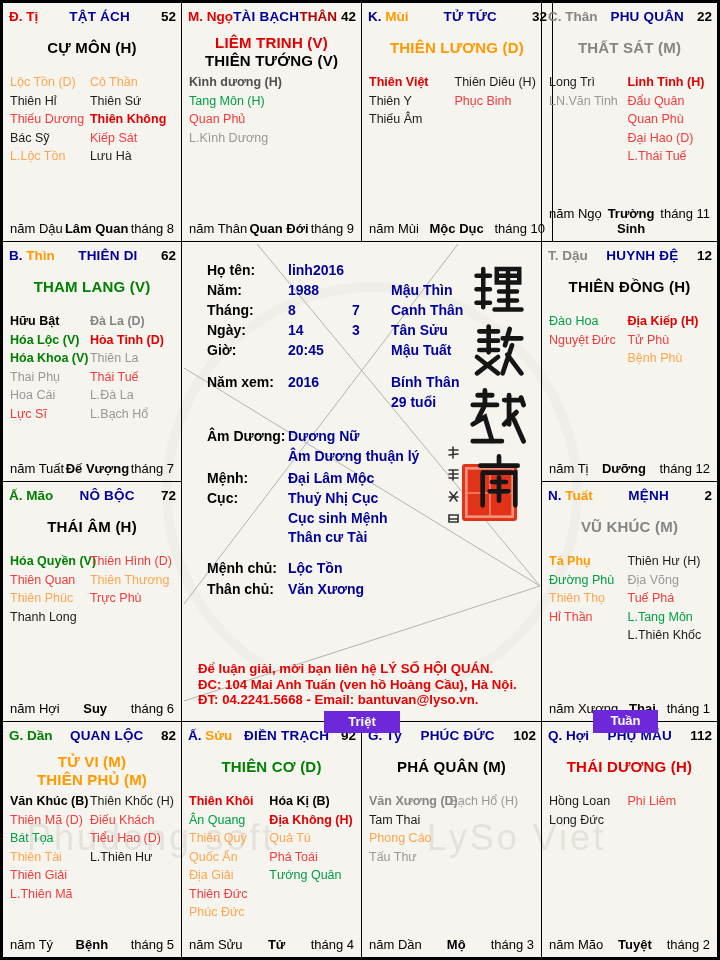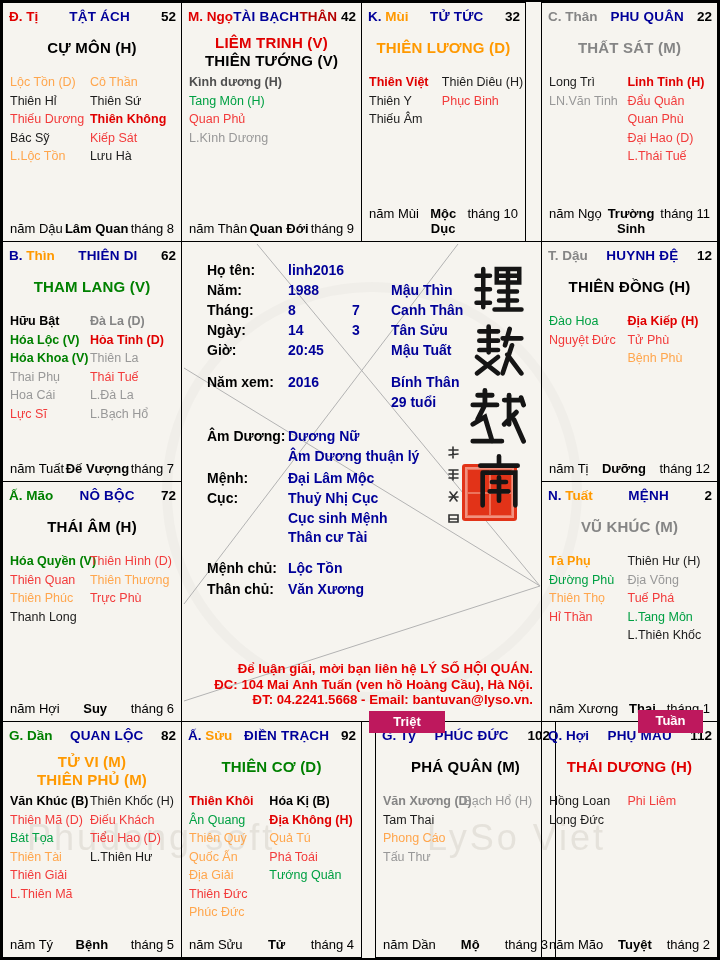--- a/index.html
+++ b/index.html
@@ -22,28 +22,28 @@
   .fs{flex:1;text-align:center;font-weight:bold;}
   
   .s-k{color:#1c1c1c;} .s-kb{color:#000;font-weight:bold;}
   .s-r{color:#f23b3b;} .s-rb{color:#e00000;font-weight:bold;}
   .s-o{color:#ffa64d;} .s-ob{color:#ff9900;font-weight:bold;}
   .s-g{color:#00a043;} .s-gb{color:#008000;font-weight:bold;}
   .s-gy{color:#989898;} .s-gyb{color:#858585;font-weight:bold;}
   .s-gd{color:#4f4f4f;font-weight:bold;} .s-nb{color:#000099;font-weight:bold;}
   .s-mr{color:#b40000;font-weight:bold;}
   
-  #center{background:transparent;text-align:right;}
+  #center{background:transparent;}
   .crow{position:absolute;height:20px;font-size:14px;font-weight:bold;white-space:nowrap;}
   .clabel{position:absolute;left:25px;color:#000;}
   .cva{position:absolute;left:106px;color:#000099;}
   .cvb{position:absolute;left:170px;color:#000099;}
   .cvc{position:absolute;left:209px;color:#000099;}
   .contact{position:absolute;left:16px;top:419px;width:335px;color:#e60000;font-weight:bold;font-size:13.2px;line-height:15.6px;z-index:3;}
-  .badge{position:absolute;background:#be185d;color:#fff;font-weight:bold;font-size:13px;text-align:center;line-height:22px;z-index:6;margin-left:45px;}
+  .badge{position:absolute;background:#6d28d9;color:#fff;font-weight:bold;font-size:13px;text-align:center;line-height:22px;z-index:6;}
   #lines{position:absolute;left:0;top:0;z-index:0;pointer-events:none;}
   
   .calli{position:absolute;z-index:2;}
   .seal{position:absolute;left:460px;top:462px;width:55px;height:57px;background:#e23318;border-radius:3px;z-index:1;}
   .seal-inner{position:absolute;inset:3px;border:2px solid rgba(255,240,230,0.5);}
   .seal-glyphs{position:absolute;inset:5px;display:flex;flex-wrap:wrap;}
   .seal-glyphs span{width:50%;height:50%;box-sizing:border-box;border:1px solid rgba(255,235,220,0.35);}
   .mini-col{position:absolute;left:445px;top:444px;z-index:2;display:flex;flex-direction:column;gap:9px;}
 </style>
 </head>
@@ -110,21 +110,21 @@
           <div class="st s-r">Quan Phủ</div>
           <div class="st s-gy">L.Kình Dương</div>
         </div>
       </div>
       <div class="cell-footer">
         <span class="fy">năm Thân</span>
         <span class="fs">Quan Đới</span>
         <span class="fm">tháng 9</span>
       </div>
     </div>
-  <div class="cell" style="left:359px;top:0;width:165px;height:240px;">
+  <div class="cell" style="left:359px;top:0;width:192px;height:240px;">
       <div class="cell-header">
         <span class="canchi"><span class="s-nb">K. </span><span class="s-ob">Mùi</span></span>
         <span class="palace">TỬ TỨC</span>
         <span class="num">32</span>
       </div>
       <div class="main" style="top: 36px;">
         <div class="s-ob">THIÊN LƯƠNG (D)</div>
       </div>
       <div class="cols">
         <div class="colL">
@@ -346,21 +346,21 @@
           <div class="st s-r">Phá Toái</div>
           <div class="st s-g">Tướng Quân</div>
         </div>
       </div>
       <div class="cell-footer">
         <span class="fy">năm Sửu</span>
         <span class="fs">Tử</span>
         <span class="fm">tháng 4</span>
       </div>
     </div>
-  <div class="cell" style="left:359px;top:719px;width:181px;height:237px;margin-left:14px;">
+  <div class="cell" style="left:359px;top:719px;width:181px;height:237px;">
       <div class="cell-header">
         <span class="canchi"><span class="s-nb">G. </span><span class="s-nb">Tý</span></span>
         <span class="palace">PHÚC ĐỨC</span>
         <span class="num">102</span>
       </div>
       <div class="main" style="top: 36px;">
         <div class="s-kb">PHÁ QUÂN (M)</div>
       </div>
       <div class="cols">
         <div class="colL">

